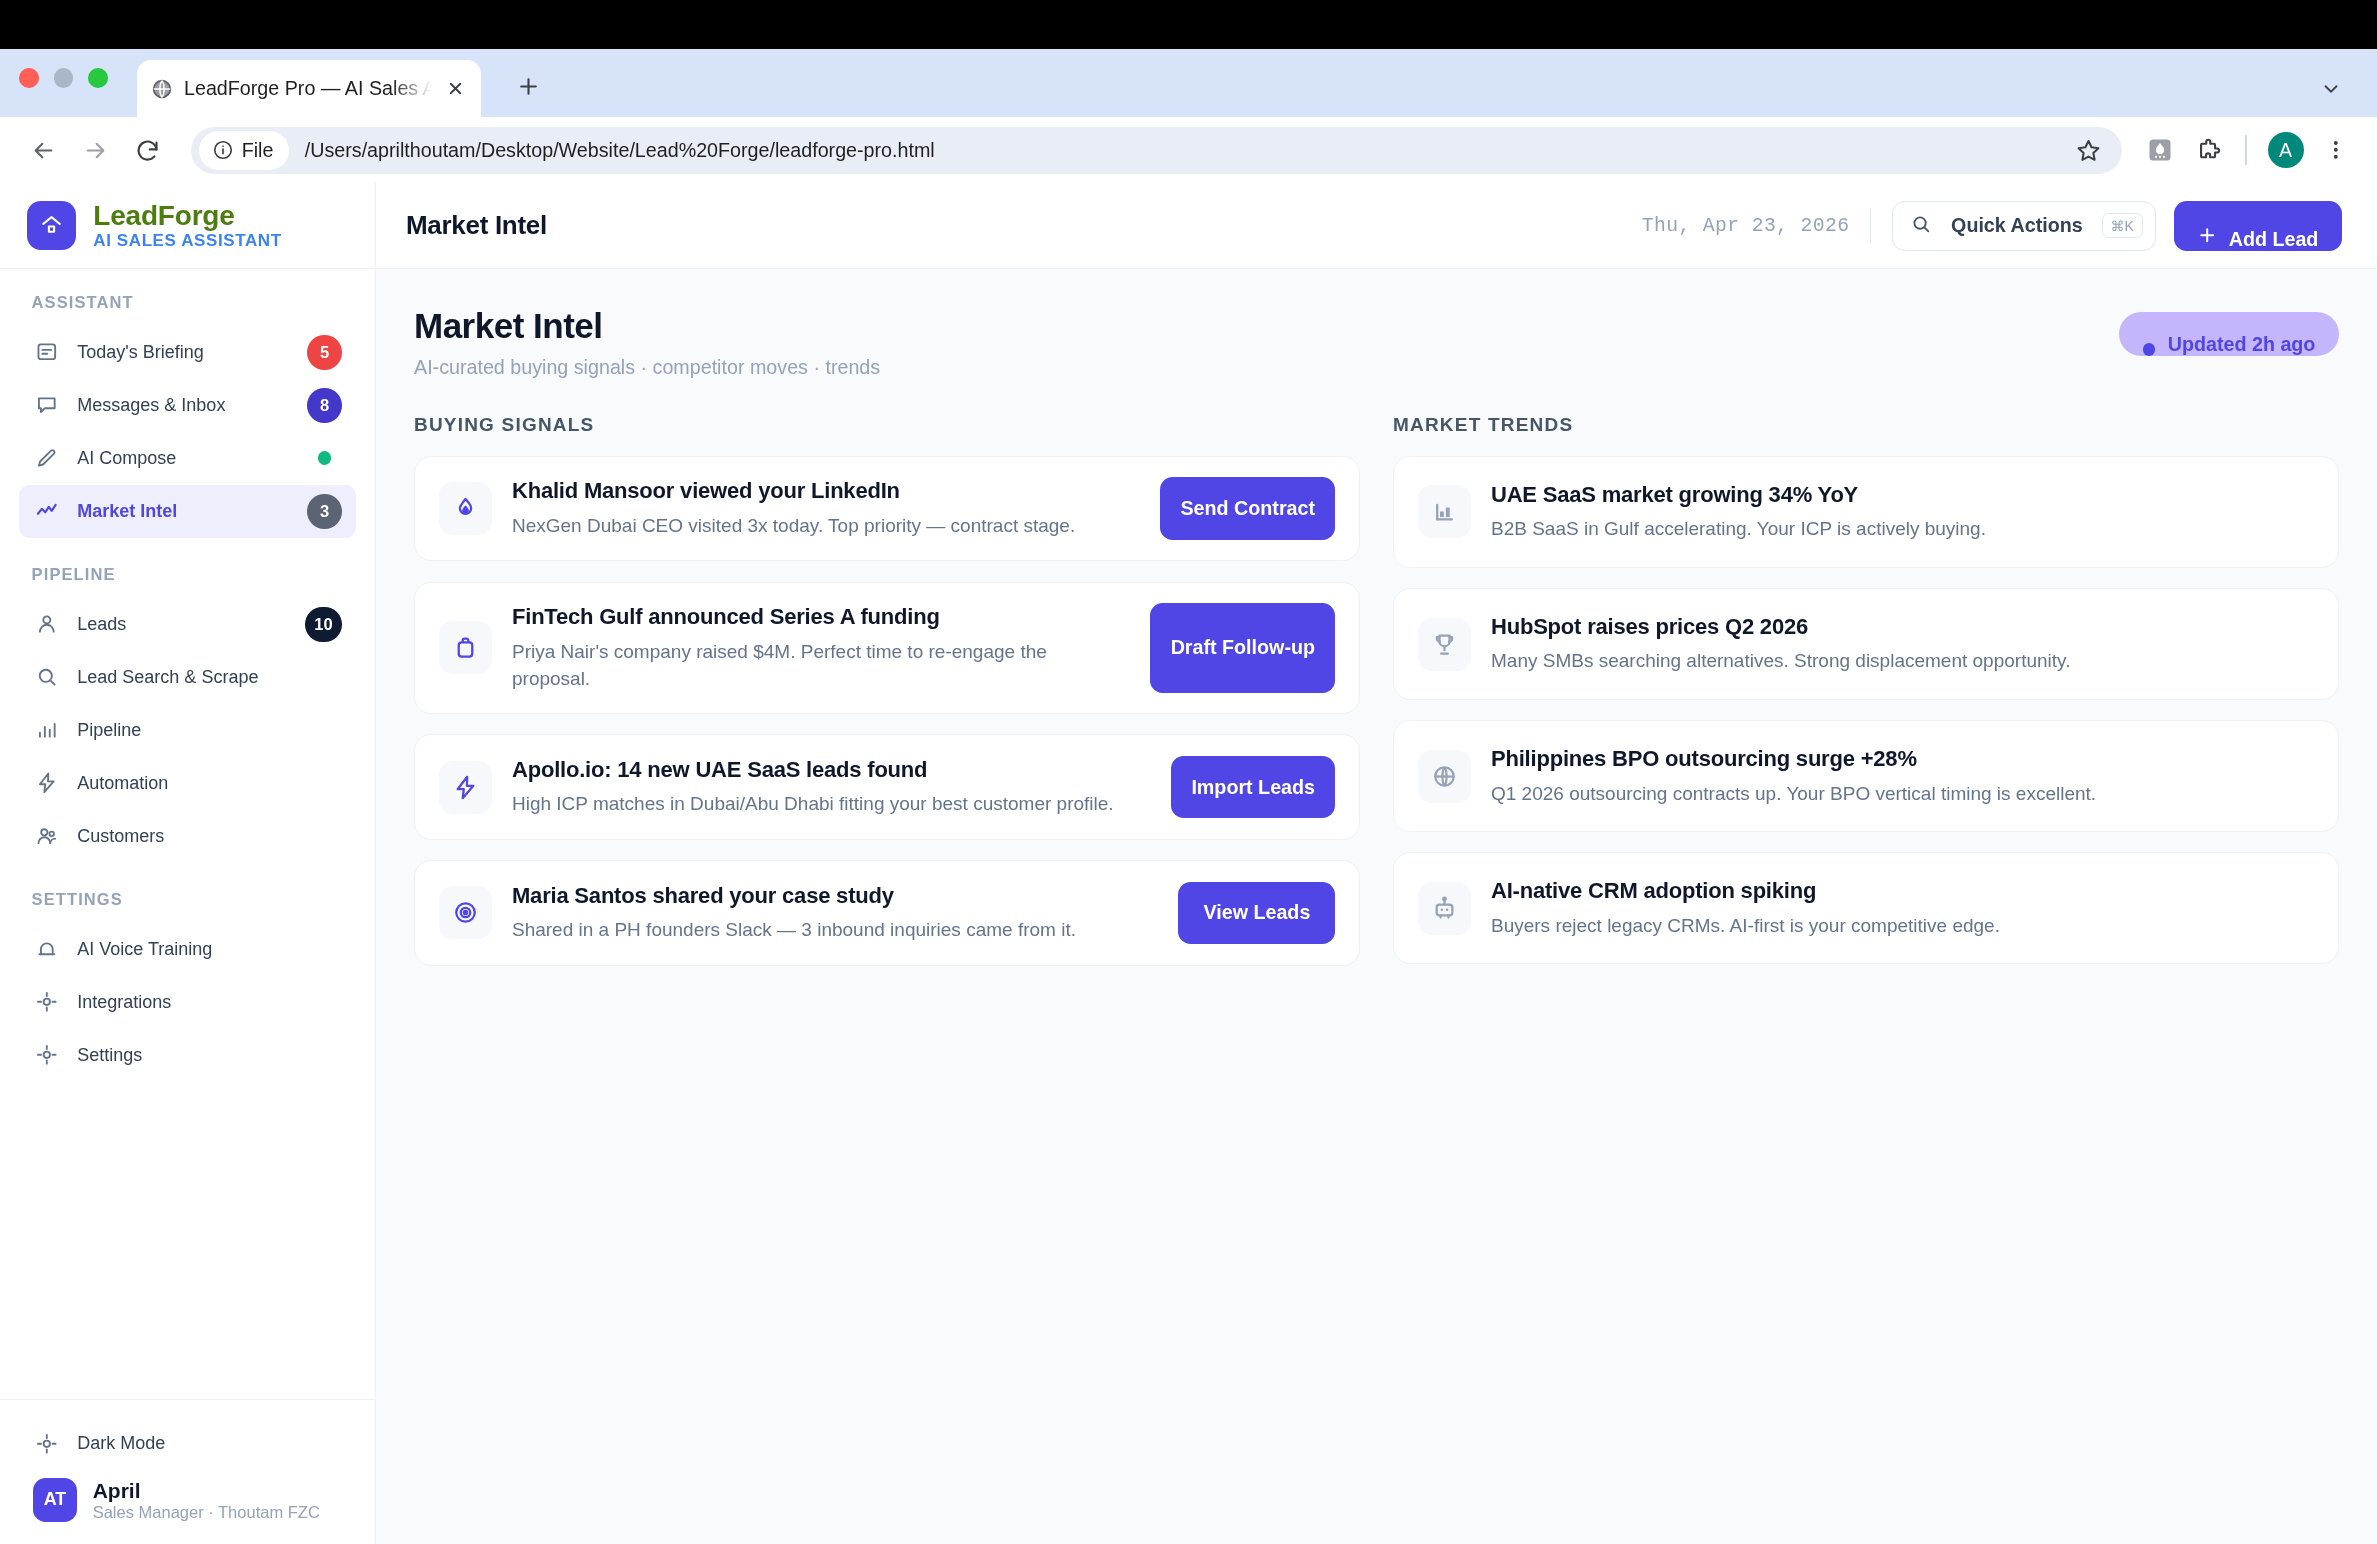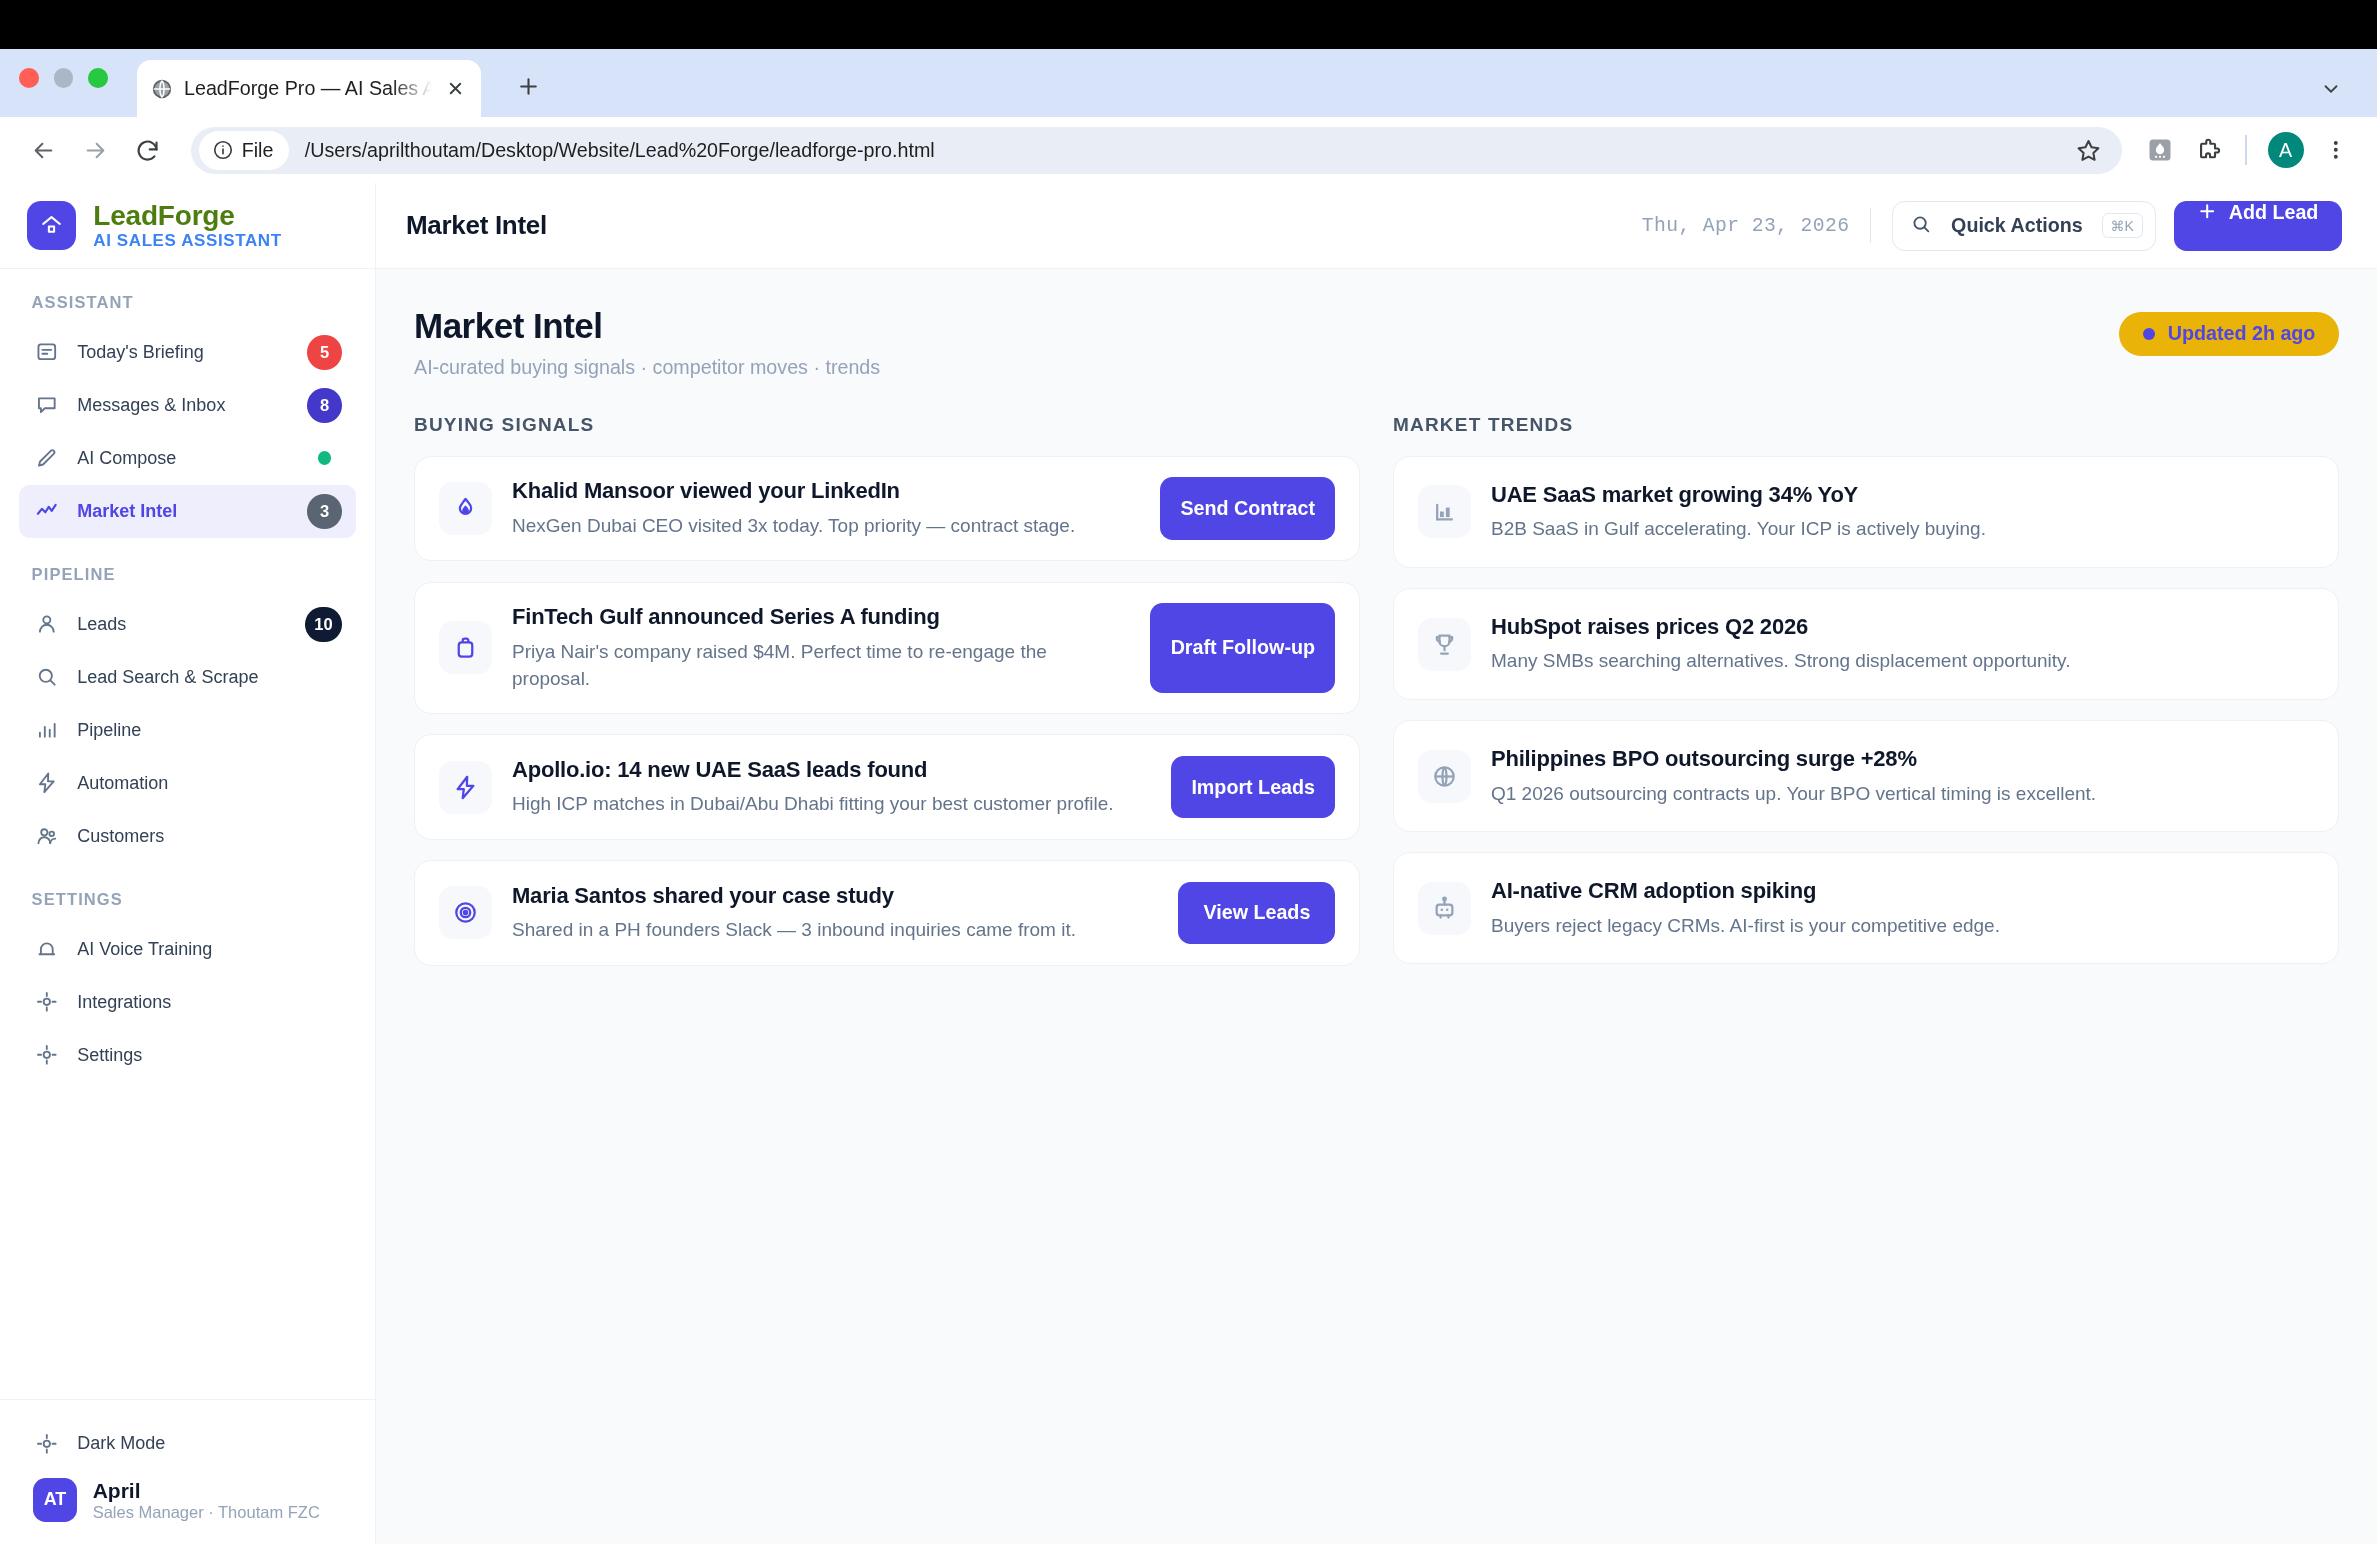--- a/index.html
+++ b/index.html
@@ -135,31 +135,31 @@
     height: 50px; border: 1.6px solid #e2e8f0; border-radius: 12.6px; background: #fff;
     display: flex; align-items: center; gap: 19px; padding: 0 12.6px 0 17.3px; cursor: pointer;
   }
   .qa-label { font-size: 19.7px; font-weight: bold; color: #334155; }
   .qa-kbd {
     font-size: 14px; color: #94a3b8; border: 1.6px solid #e2e8f0; border-radius: 6.3px;
     padding: 3.1px 7.9px; font-family: "Liberation Sans", sans-serif;
   }
   .add-lead {
     height: 50px; background: #4f46e5; border-radius: 12.6px; color: #fff;
-    display: flex; align-items: flex-start; gap: 11px; padding: 0 23.6px; margin-left: 17.3px;
+    display: flex; align-items: flex-end; gap: 11px; padding: 0 23.6px; margin-left: 17.3px;
     font-size: 19.7px; font-weight: bold; cursor: pointer;
   }
 
   .content { flex: 1; padding: 35px 38px 0 38px; overflow: hidden; }
   .page-head { display: flex; align-items: flex-start; margin-bottom: 35px; }
   .page-title { font-size: 35px; font-weight: bold; color: #0f172a; letter-spacing: -0.5px; line-height:1.25; }
   .page-sub { font-size: 19.7px; color: #94a3b8; margin-top: 7.9px; }
   .updated-pill {
-    margin-left: auto; margin-top: 7.9px; height: 44px; background: #eab308; border-radius: 22px;
-    display: flex; align-items: center; gap: 12.6px; padding: 0 23.6px;
+    margin-left: auto; margin-top: 7.9px; height: 44px; background: #c4b5fd; border-radius: 22px;
+    display: flex; align-items: flex-end; gap: 12.6px; padding: 0 23.6px;
   }
   .updated-dot { width: 12.6px; height: 12.6px; border-radius: 50%; background: #4f46e5; }
   .updated-text { font-size: 19.7px; font-weight: bold; color: #4f46e5; }
 
   .columns { display: flex; gap: 33px; }
   .col { flex: 1; min-width: 0; }
   .col-title {
     font-size: 19px; font-weight: bold; color: #475569; letter-spacing: 1.2px; margin-bottom: 20.4px;
   }
 

